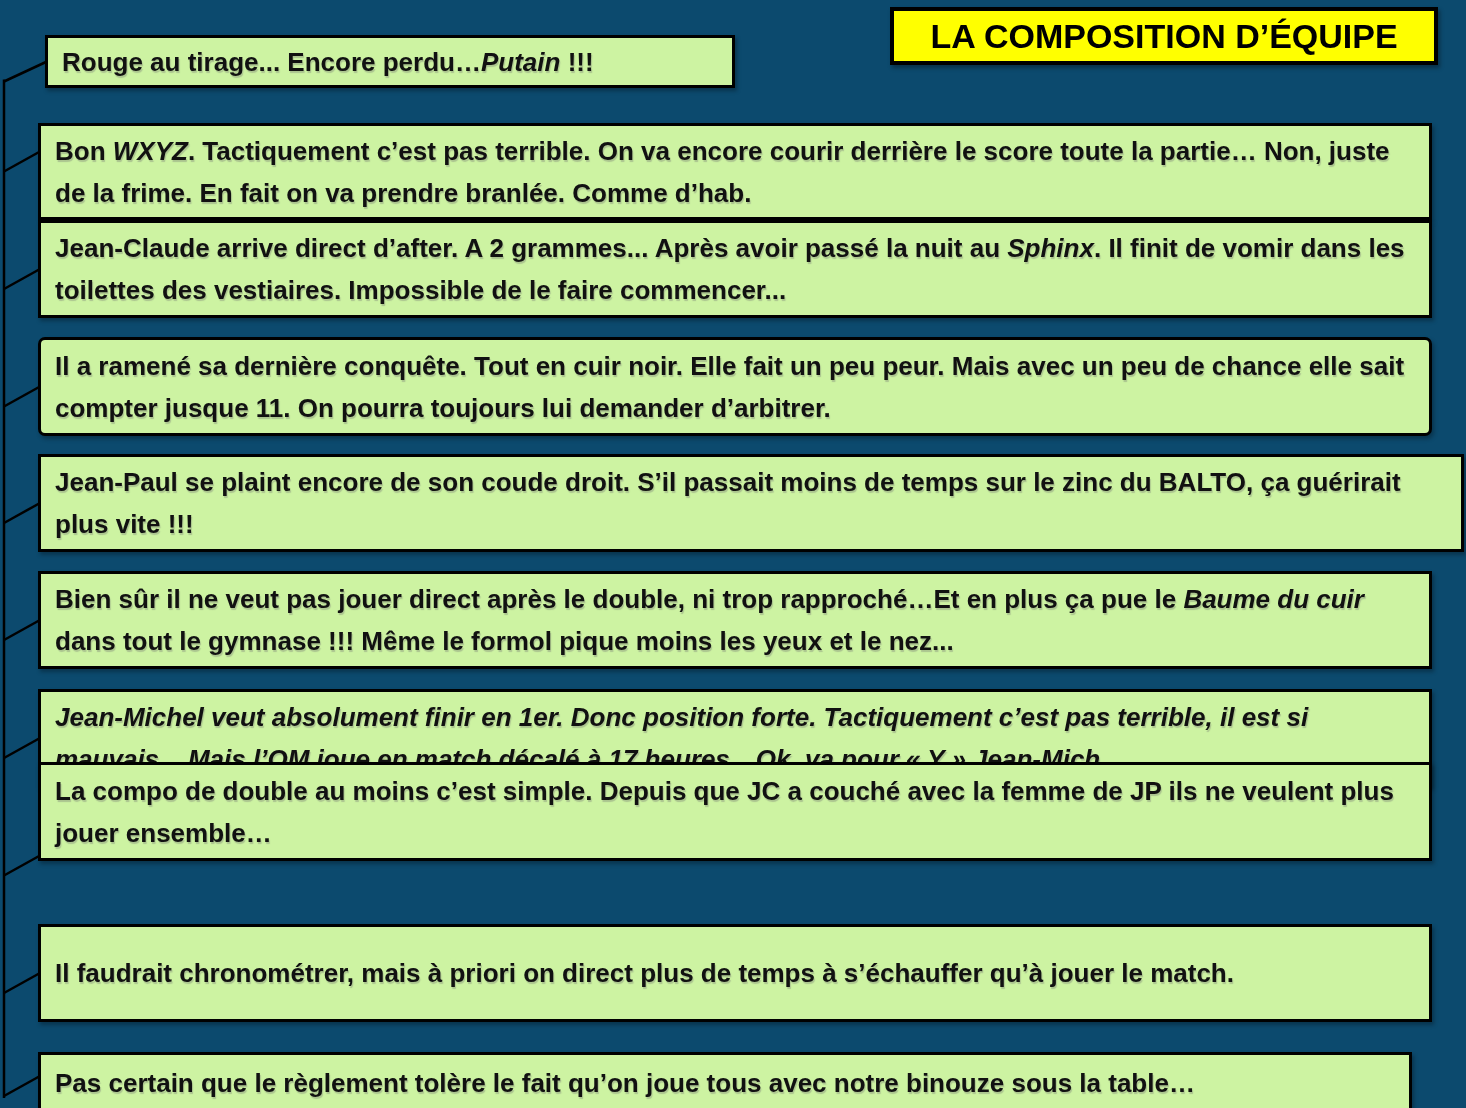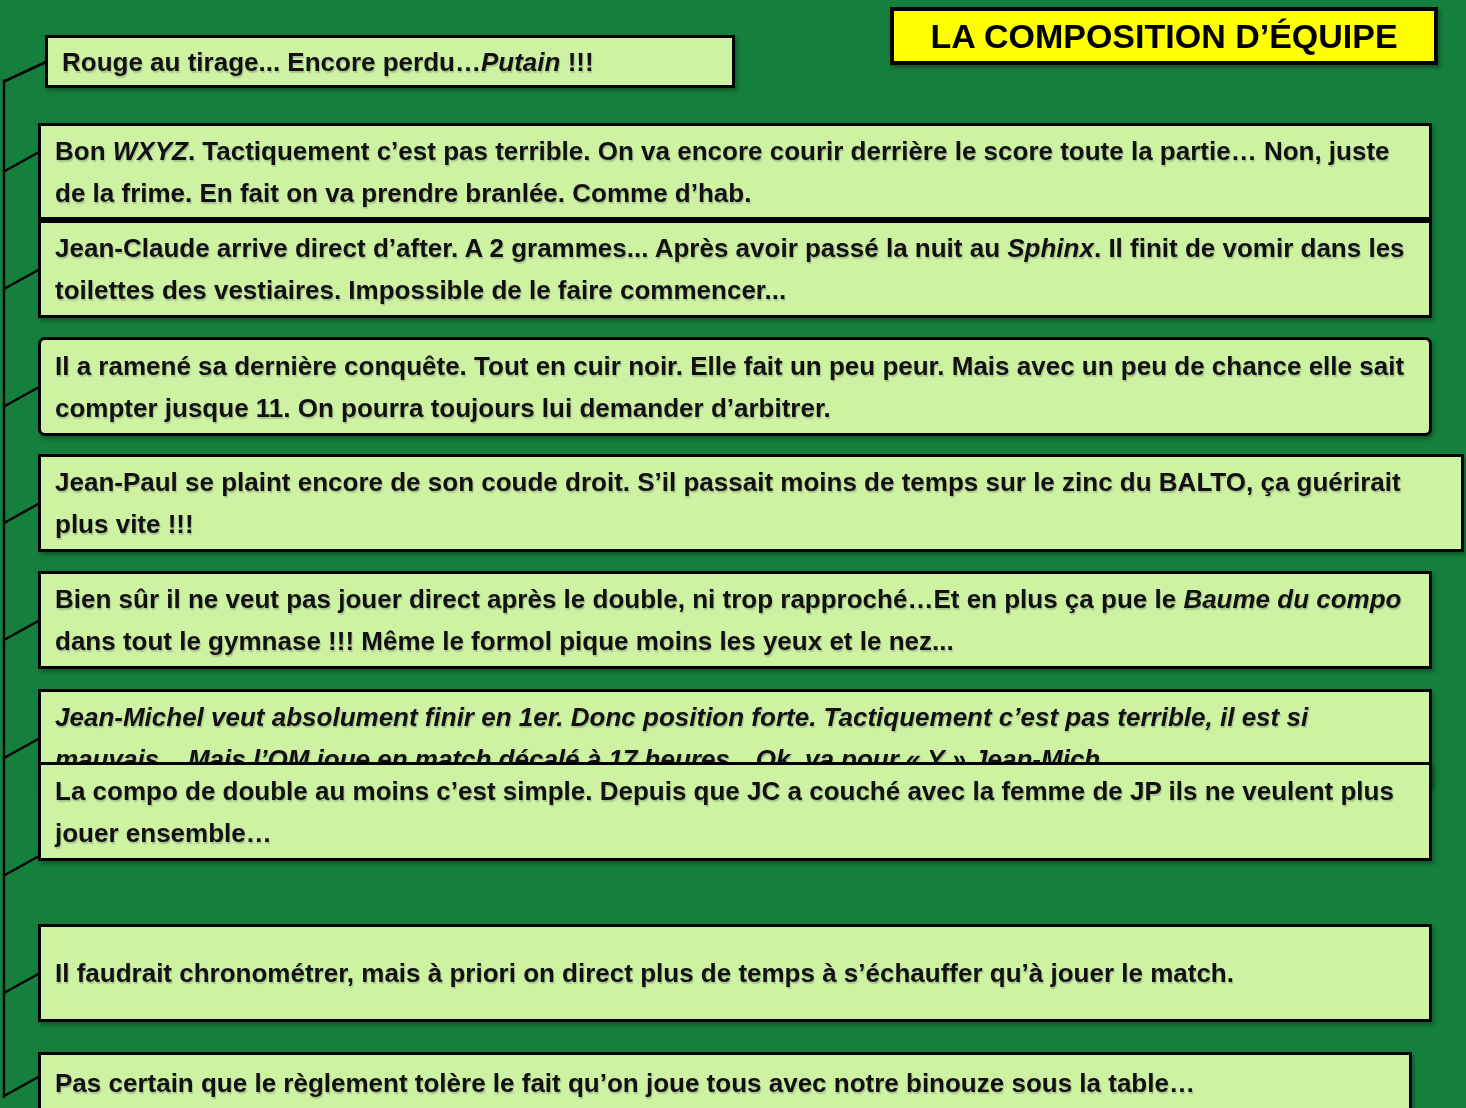--- a/index.html
+++ b/index.html
@@ -1,19 +1,19 @@
 <!DOCTYPE html>
 <html style="--fill: #cdf3a2; --title-fill: #ffff00; --border: #000000; --text: #111111;"><head>
 <meta charset="utf-8">
 <style>
   html,body{margin:0;padding:0;background:#ffffff;}
   .slide{
     position:relative;
     width:1466px;height:1108px;
-    background:#15803d;
+    background:#0c4a6e;
     overflow:hidden;
     font-family:"Liberation Sans", sans-serif;
   }
   .leaders{position:absolute;top:0;left:0;width:1466px;height:1108px;pointer-events:none;}
   .title-box{
     position:absolute;
     left:890px;top:7px;width:548px;height:58px;
     background:var(--title-fill,#ffff00);
     border:4px solid var(--border,#000);
     box-sizing:border-box;
@@ -72,21 +72,21 @@
       <div class="callout-box" style="top: 220px; left: 38px; width: 1394px; height: 98px;">
         <div class="callout-text"><span>Jean-Claude arrive direct d’after. A 2 grammes... Après avoir passé la nuit au </span><em>Sphinx</em><span>. Il finit de vomir dans les toilettes des vestiaires. Impossible de le faire commencer...</span></div>
       </div>
       <div class="callout-box" style="top: 337px; left: 38px; width: 1394px; height: 99px; border-radius: 7px;">
         <div class="callout-text"><span>Il a ramené sa dernière conquête. Tout en cuir noir. Elle fait un peu peur. Mais avec un peu de chance elle sait compter jusque 11. On pourra toujours lui demander d’arbitrer.</span></div>
       </div>
       <div class="callout-box" style="top: 454px; left: 38px; width: 1426px; height: 98px;">
         <div class="callout-text"><span>Jean-Paul se plaint encore de son coude droit. S’il passait moins de temps sur le zinc du BALTO, ça guérirait plus vite !!!</span></div>
       </div>
       <div class="callout-box" style="top: 571px; left: 38px; width: 1394px; height: 98px;">
-        <div class="callout-text"><span>Bien sûr il ne veut pas jouer direct après le double, ni trop rapproché…Et en plus ça pue le </span><em>Baume du compo</em><span> dans tout le gymnase !!! Même le formol pique moins les yeux et le nez...</span></div>
+        <div class="callout-text"><span>Bien sûr il ne veut pas jouer direct après le double, ni trop rapproché…Et en plus ça pue le </span><em>Baume du cuir</em><span> dans tout le gymnase !!! Même le formol pique moins les yeux et le nez...</span></div>
       </div>
       <div class="callout-box" style="top: 689px; left: 38px; width: 1394px; height: 98px; font-style: italic;">
         <div class="callout-text"><span>Jean-Michel veut absolument finir en 1er. Donc position forte. Tactiquement c’est pas terrible, il est si mauvais... Mais l’OM joue en match décalé à 17 heures…Ok, va pour « Y » Jean-Mich…</span></div>
       </div>
       <div class="callout-box" style="top: 762px; left: 38px; width: 1394px; height: 99px;">
         <div class="callout-text"><span>La compo de double au moins c’est simple. Depuis que JC a couché avec la femme de JP ils ne veulent plus jouer ensemble…</span></div>
       </div>
       <div class="callout-box" style="top: 924px; left: 38px; width: 1394px; height: 98px;">
         <div class="callout-text"><span>Il faudrait chronométrer, mais à priori on direct plus de temps à s’échauffer qu’à jouer le match.</span></div>
       </div>

